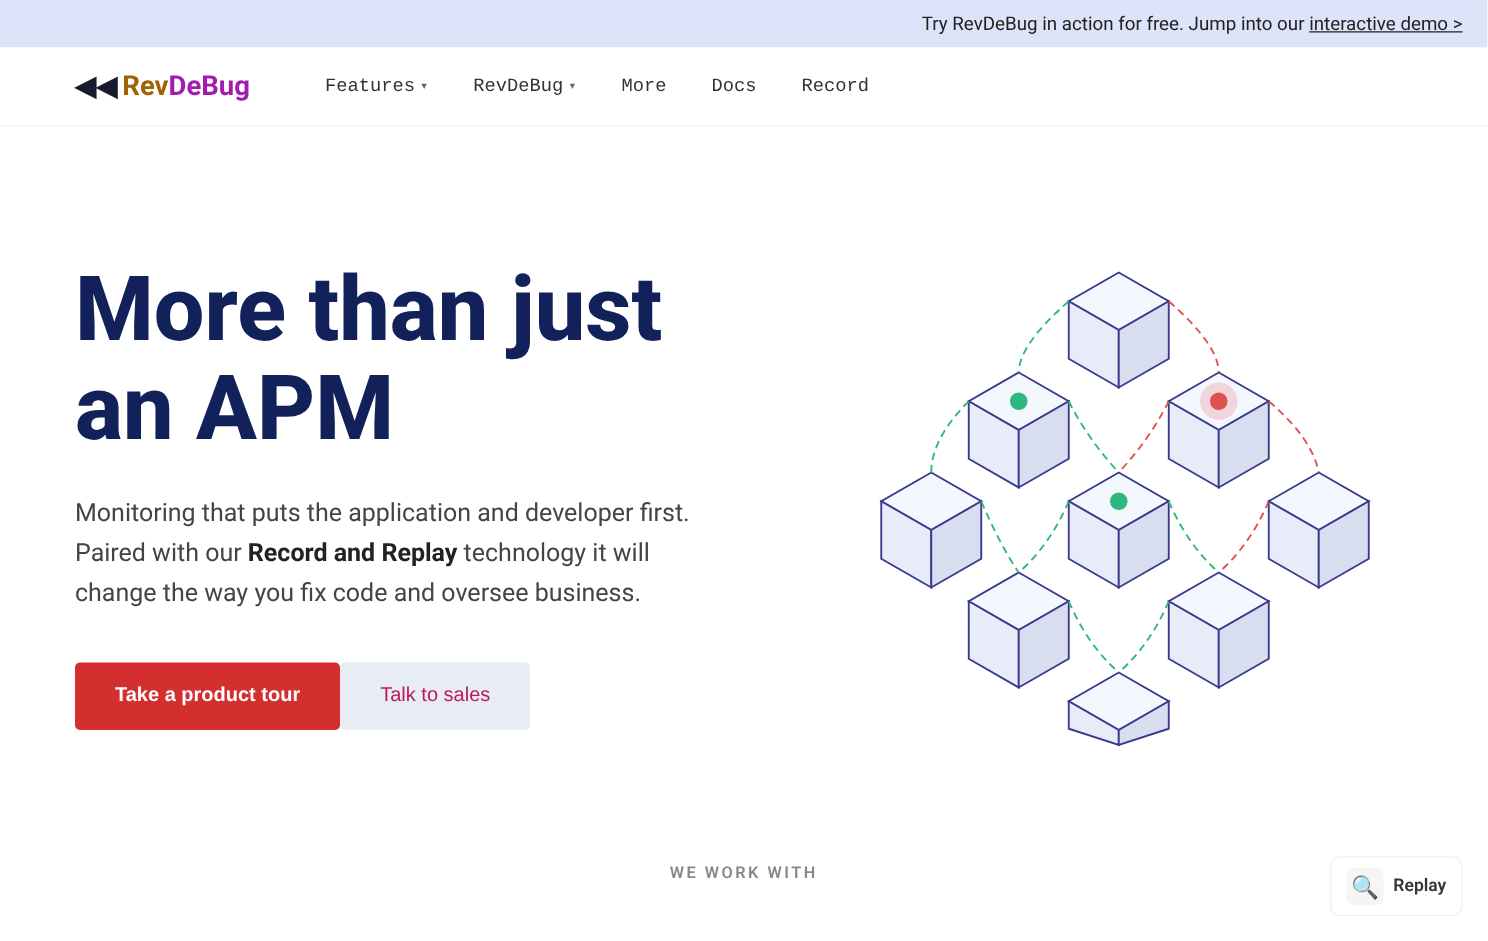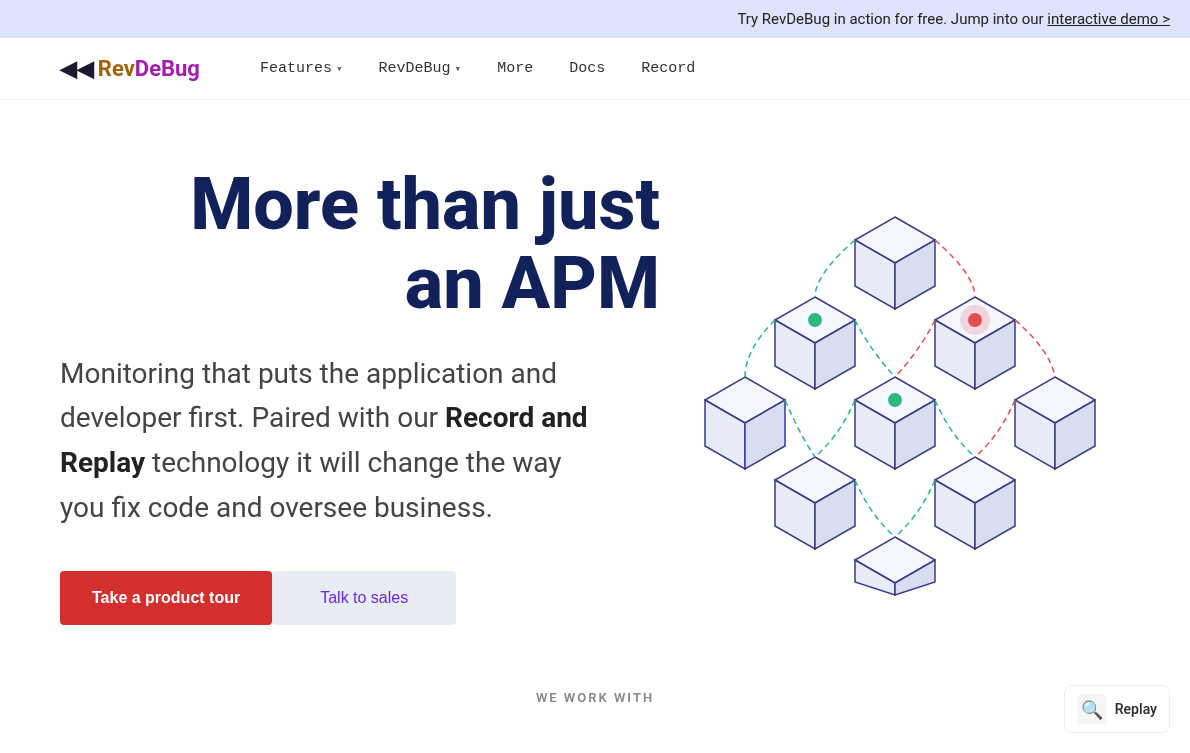--- a/index.html
+++ b/index.html
@@ -72,24 +72,23 @@
     .hero-content {
       flex: 0 0 600px;
       max-width: 600px;
     }
     .hero-title {
       font-size: 72px;
       font-weight: 800;
       color: #12215a;
       line-height: 1.1;
       margin-bottom: 28px;
-      text-align: right;
     }
     .hero-subtitle {
-      font-size: 28px;
+      font-size: 20px;
       color: #444;
       line-height: 1.6;
       margin-bottom: 40px;
       max-width: 530px;
     }
     .hero-subtitle strong {
       font-weight: 700;
       color: #222;
     }
     .hero-buttons {
@@ -101,23 +100,23 @@
       color: #fff;
       border: none;
       padding: 18px 32px;
       font-size: 16px;
       font-weight: 600;
       border-radius: 4px;
       cursor: pointer;
     }
     .btn-secondary {
       background: #e8ecf5;
-      color: #6d28d9;
+      color: #be185d;
       border: none;
-      padding: 18px 48px;
+      padding: 18px 32px;
       font-size: 16px;
       font-weight: 500;
       border-radius: 4px;
       cursor: pointer;
     }
 
     
     .hero-graphic {
       flex: 1;
       display: flex;

